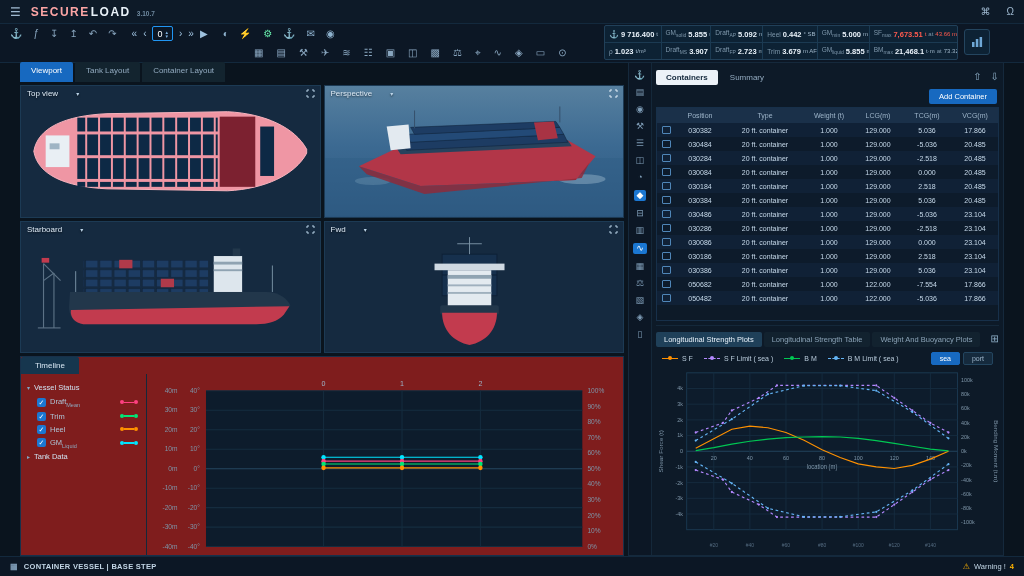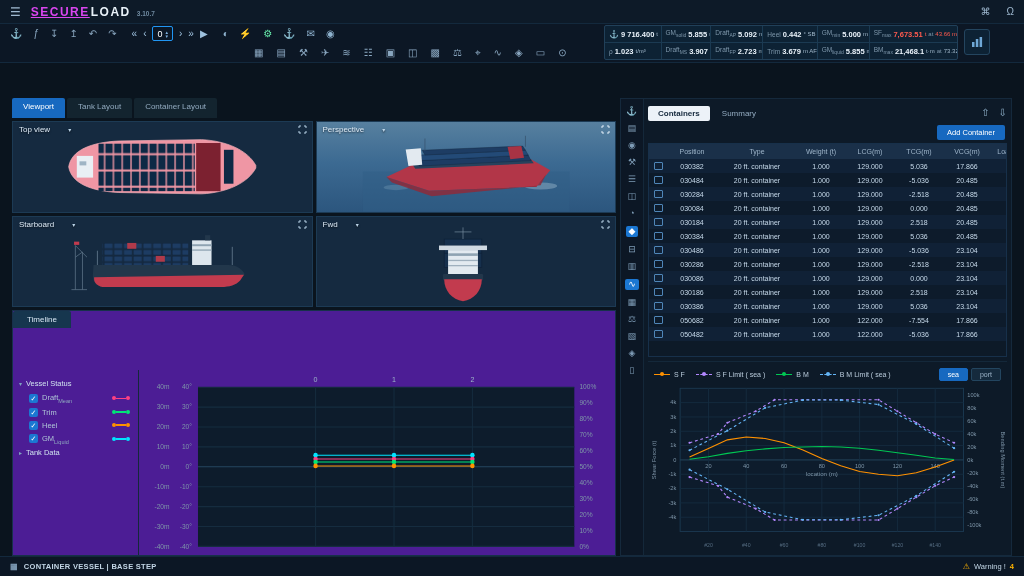--- a/index.html
+++ b/index.html
@@ -3,21 +3,21 @@
 <meta charset="utf-8">
 <style>
   html,body{margin:0;padding:0;background:#06101a;}
   #app{position:relative;width:1024px;height:576px;background:#0a141e;font-family:"Liberation Sans",sans-serif;
        color:#c6d9ea;overflow:hidden;user-select:none;}
   
   header{position:absolute;top:0;left:0;right:0;height:24px;background:#0d1a28;border-bottom:1px solid #13293d;
          display:flex;align-items:center;padding:0 10px;gap:10px;box-sizing:border-box;}
   .menu{font-size:12px;color:#9fb9d0;cursor:pointer;}
   .logo{display:flex;align-items:baseline;gap:1px;font-size:12px;font-weight:bold;letter-spacing:1.5px;}
-  .lp{color:#d946ef;text-decoration:underline;} .ls{color:#e8f1f8;}
+  .lp{color:#fca5a5;} .ls{color:#e8f1f8;}
   .ver{font-style:normal;font-size:6.5px;color:#6f8aa0;margin-left:5px;letter-spacing:0;}
   .hdr-right{margin-left:auto;display:flex;gap:16px;font-size:12px;color:#9fb9d0;}
   .hdr-right span{cursor:pointer;}
   
   .toolbar{position:absolute;top:24px;left:0;right:0;height:38px;background:#0c1725;border-bottom:1px solid #13293d;}
   .tb-row{display:flex;align-items:center;height:19px;padding-left:10px;gap:11px;color:#89a6bf;}
   .tb-row.row2{padding-left:254px;gap:13px;}
   .tb-ic{font-size:10px;cursor:pointer;line-height:1;}
   .pb{display:flex;align-items:center;gap:6px;margin:0 4px;color:#9ec1de;font-size:10px;}
   .stepper{display:inline-flex;align-items:center;gap:3px;border:1px solid #2196f3;border-radius:2px;
@@ -35,35 +35,35 @@
   .sr-ic{color:#9fc0da;font-size:8px;}
   .sr-lab{color:#7e97ab;font-size:6.5px;}
   .sr-lab sub{font-size:5px;}
   .sr-val{color:#e9f2fa;font-size:7.5px;font-weight:bold;}
   .sr-unit{color:#9fb6c9;font-size:6px;}
   .sr-join{color:#7e97ab;font-size:6px;}
   .alert{color:#ff5a4e !important;}
   .chart-btn{position:absolute;right:34px;top:5px;width:26px;height:26px;background:#0d2234;border:1px solid #24455f;
              border-radius:3px;color:#6fa8d6;cursor:pointer;display:flex;align-items:center;justify-content:center;padding:0;}
   
-  .main{position:absolute;top:62px;left:0;right:0;bottom:20px;display:flex;gap:4px;padding:0 12px;margin-top:36px;}
+  .main{position:absolute;top:62px;left:0;right:0;bottom:20px;display:flex;gap:4px;padding:0 20px;}
   .left-panel{width:604px;display:flex;flex-direction:column;gap:3px;}
   .tabs{display:flex;gap:2px;height:20px;}
   .tab{padding:4px 11px;font-size:8px;color:#93abc0;background:#13242f;border-radius:2px 2px 0 0;cursor:pointer;}
   .tab.active{background:#1769c0;color:#fff;}
   .vp-grid{flex:1;display:grid;grid-template-columns:1fr 1fr;grid-template-rows:1fr 1fr;gap:3px;}
   .vp-cell{position:relative;background:#152a40;border:1px solid #1c3a54;overflow:hidden;}
   .vp-cell.persp{background:linear-gradient(180deg,#57809f 0%,#3c6a92 45%,#2c567e 100%);}
   .ship{position:absolute;inset:0;width:100%;height:100%;}
   .vp-head{position:absolute;top:3px;left:6px;font-size:8px;color:#dce9f5;display:flex;gap:18px;align-items:center;
            text-shadow:0 1px 2px rgba(0,0,0,.6);cursor:pointer;}
   .vp-head .caret{color:#bcd4e8;font-size:6px;}
   .expand{position:absolute;top:3px;right:5px;cursor:pointer;line-height:0;}
   
-  .timeline{height:246px;background:#4c1d95;border:1px solid #17304a;display:flex;flex-direction:column;box-sizing:border-box;gap:42px;}
+  .timeline{height:200px;background:#7f1d1d;border:1px solid #17304a;display:flex;flex-direction:column;box-sizing:border-box;}
   .tl-tab{align-self:flex-start;padding:4px 14px;font-size:8px;color:#d7e6f2;background:#16364e;border-radius:2px 2px 0 0;cursor:pointer;}
   .tl-body{flex:1;display:flex;min-height:0;}
   .tl-legend{width:126px;padding:6px 4px 0 6px;font-size:7.5px;color:#aec4d6;border-right:1px solid #14283a;box-sizing:border-box;}
   .tl-h{display:flex;gap:4px;align-items:center;color:#cfe0ee;margin:3px 0 5px;cursor:pointer;}
   .car{color:#7fa3c0;font-size:6px;}
   .tl-item{display:flex;align-items:center;gap:4px;margin:4px 0 4px 10px;cursor:pointer;}
   .cb{width:9px;height:9px;background:#1b77d2;border-radius:2px;color:#fff;font-size:7px;line-height:9px;text-align:center;flex:none;}
   .tl-item sub{font-size:5.5px;color:#8fa9bf;}
   .ser{margin-left:auto;display:flex;align-items:center;margin-right:4px;}
   .ser .dot{width:4px;height:4px;border-radius:50%;}
@@ -683,20 +683,28 @@
                     <td>-5.036</td>
                     <td>17.866</td>
                     <td>–</td>
                   </tr>
                 </tbody>
               </table>
           </div>
         </div>
 
         <div class="strength-sec">
+          <div class="s-tabs-row">
+            <div id="s-tabs" style="display:flex;gap:2px;">
+                <div class="s-tab active">Longitudinal Strength Plots</div>
+                <div class="s-tab">Longitudinal Strength Table</div>
+                <div class="s-tab">Weight And Buoyancy Plots</div>
+              </div>
+            <div class="s-icons" id="s-icons"><span class="tb-ic">⊞</span></div>
+          </div>
           <div class="s-legend-row">
             <div id="s-legend" style="display:flex;gap:11px;align-items:center;">
                 <span class="leg">
                   <span class="leg-sw" style="border-top-color: rgb(255, 145, 0);">
                     <i style="background: rgb(255, 145, 0);"></i>
                   </span>
                   <span>S F</span>
                 </span>
                 <span class="leg">
                   <span class="leg-sw dash" style="border-top-color: rgb(179, 136, 255);">

